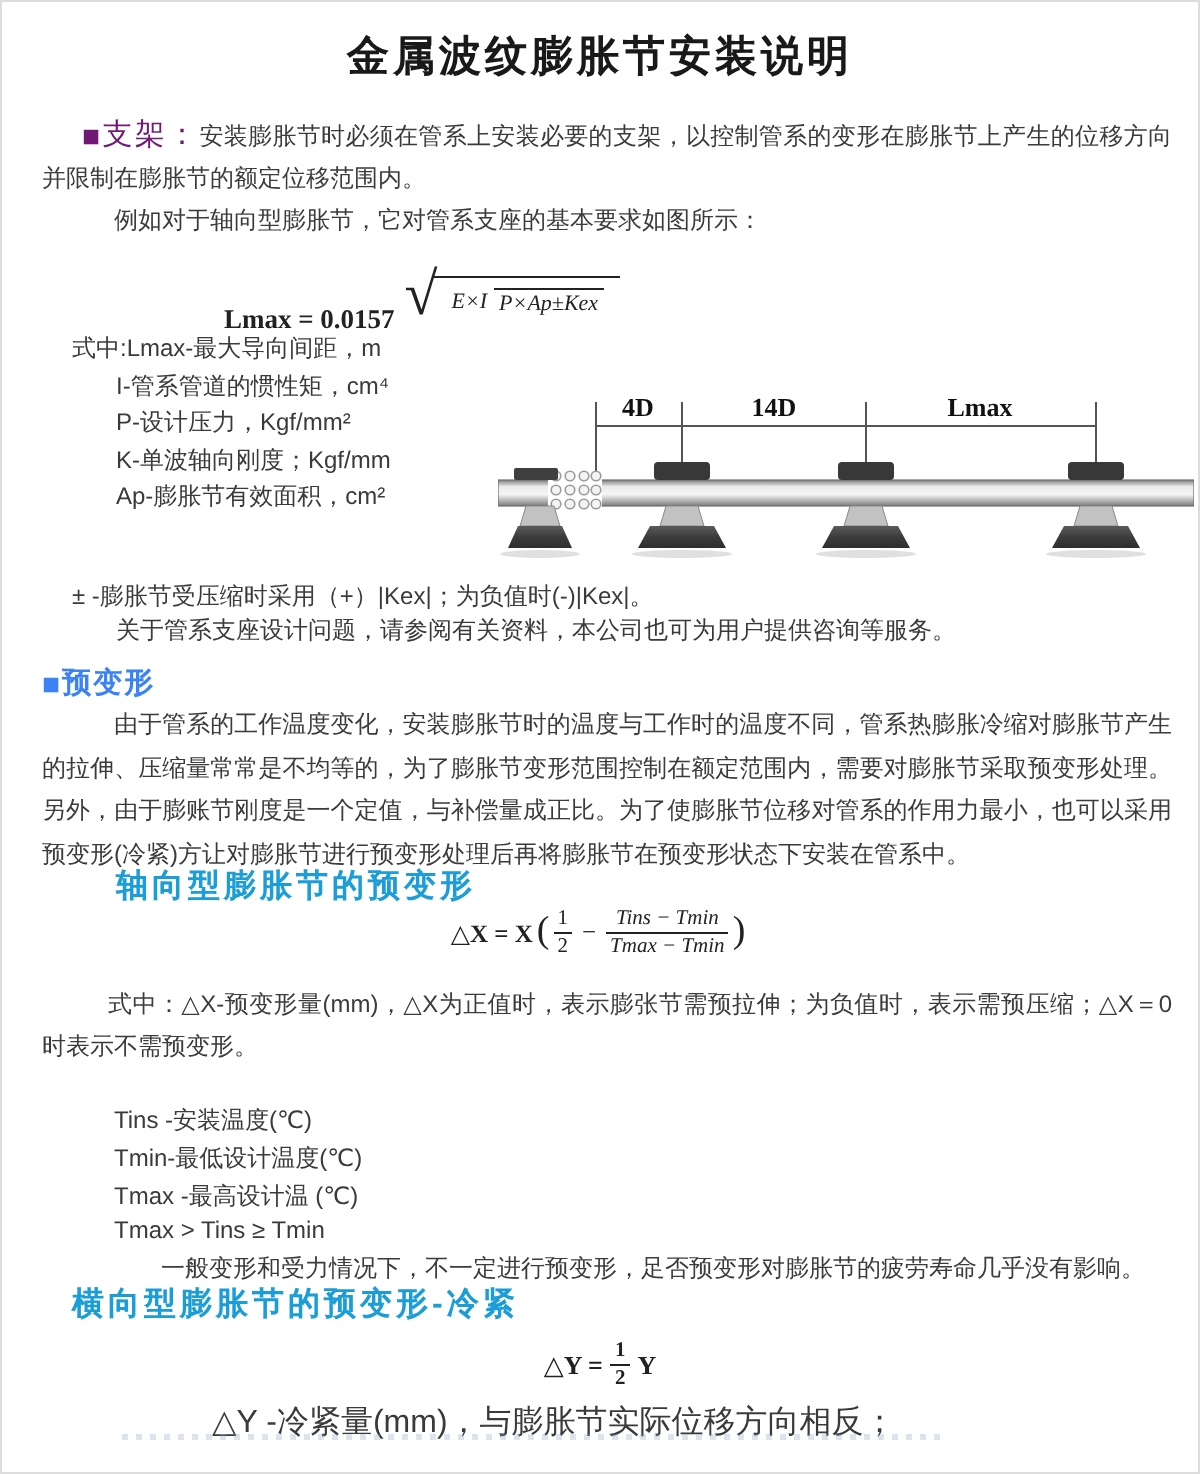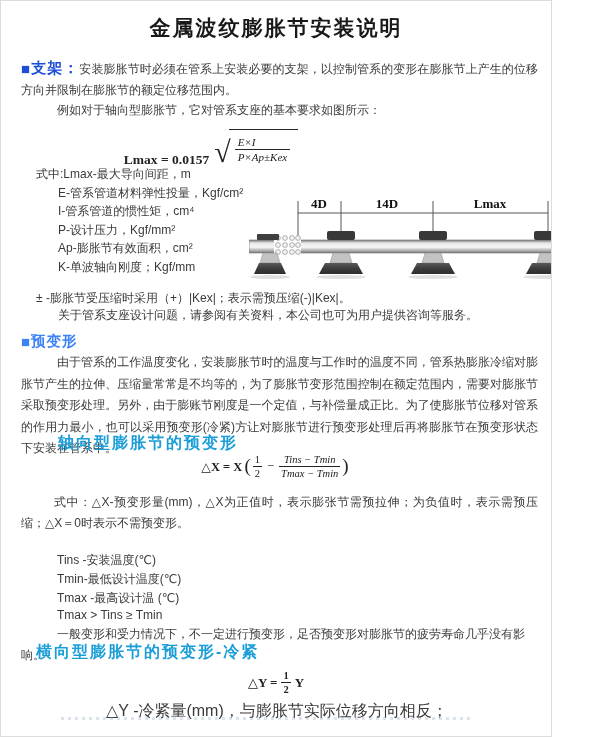--- a/index.html
+++ b/index.html
@@ -1,40 +1,40 @@
 <!DOCTYPE html>
 <html><head>
 <meta charset="utf-8">
 <style>
   * { margin:0; padding:0; box-sizing:border-box; }
   html,body { background:#fff; }
   .page {
-    position:relative; width:552px; height:737px; background:#ffffff;
+    position:relative; width:600px; height:737px; background:#ffffff;
     font-family:"Liberation Sans","DejaVu Sans",sans-serif; color:#3a3a3a;
     border:1px solid #dcdcdc; overflow:hidden;
   }
   .page-title {
     position:absolute; top:13px; left:0; width:100%; text-align:center;
     font-size:21px; font-weight:bold; color:#191919; letter-spacing:2px;
   }
   .body-text { font-size:12px; line-height:21px; color:#3b3b3b; }
 
   .intro { position:absolute; top:56px; left:20px; right:13px; text-align:justify; }
-  .sec-head-inline { color:#1d4ed8; font-weight:bold; font-size:15px; letter-spacing:1px; }
+  .sec-head-inline { color:#701a75; font-weight:normal; font-size:15px; letter-spacing:1px;margin-left:20px; }
   .sq { font-size:15px; position:relative; top:1px; }
   .example { position:absolute; top:99px; left:20px; right:13px; text-indent:36px; }
 
   .formula { font-family:"Liberation Serif","DejaVu Serif",serif; color:#222; }
   .formula1 { position:absolute; top:122px; left:0; width:420px; text-align:center; }
   .f1-row { display:inline-flex; align-items:center; }
   .f1-lhs { font-weight:bold; font-size:13.5px; margin-right:5px;margin-top:29px; }
   .sqrt { display:inline-flex; align-items:flex-end; }
   .rad { font-size:30px; line-height:0.9; font-weight:normal; color:#222; transform:translateY(2px); }
   .radicand { border-top:1.6px solid #222; padding:2px 8px 0 6px; margin-left:-2px; }
-  .frac { display:inline-flex; flex-direction:column; align-items:flex-start; font-style:italic; font-size:11px; }
+  .frac { display:inline-flex; flex-direction:row; align-items:flex-end; font-style:italic; font-size:11px; }
   .frac .num { padding:0 3px 1px; }
   .frac .den { border-top:1px solid #222; padding:1px 3px 0; }
 
   .defs { position:absolute; top:164px; left:35px; width:330px; }
   .defs .def-line { font-size:12px; line-height:18.6px; white-space:nowrap; }
   .defs .ind { padding-left:22px; }
   .def-note { position:absolute; top:306px; left:57px; right:13px; font-size:12px; }
 
   .diagram { position:absolute; left:248px; top:192px; width:348px; height:102px; }
 
@@ -51,21 +51,21 @@
   .paren { font-size:19px; font-weight:normal; padding:0 2px; transform:translateY(-1px); }
   .mini-frac { display:inline-flex; flex-direction:column; align-items:center; font-size:10.5px; line-height:1.25; }
   .mini-frac .den2 { border-top:1px solid #222; padding:0 2px; }
   .ital { font-style:italic; }
   .f2-minus { padding:0 5px; }
 
   .explain { position:absolute; top:491px; left:20px; right:13px; text-align:justify; text-indent:33px; line-height:21px; }
   .x-def { position:absolute; top:531px; left:56px; right:10px; font-size:12px; }
   .temp-row { position:absolute; left:56px; font-size:12px; }
   .t0 { top:551px; } .t1 { top:570px; } .t2 { top:589px; } .t3 { top:607px; }
-  .pre-note { position:absolute; top:623px; left:20px; right:3px; text-indent:36px; }
+  .pre-note { position:absolute; top:623px; left:20px; right:3px; text-indent:36px;text-align:center; }
 
   .formula3 { position:absolute; top:668px; left:0; width:100%; text-align:center; }
   .f3-row { display:inline-flex; align-items:center; font-size:13px; font-weight:bold; }
   .f3-row .mini-frac { margin:0 4px; font-weight:bold; }
 
   .dy-note { position:absolute; top:700px; left:57px; font-size:16px;margin-left:48px; }
   .cutoff { position:absolute; top:716px; left:60px; width:410px; height:3px;
     background:repeating-linear-gradient(90deg, rgba(140,165,190,.30) 0 3px, rgba(255,255,255,0) 3px 7px); }
 </style>
 </head>
@@ -89,27 +89,26 @@
             <span class="num ital">E×I</span>
             <span class="den ital">P×Ap±Kex</span>
           </span>
         </span>
       </span>
     </span>
   </div>
 
   <div class="defs">
     <div class="def-line">式中:Lmax-最大导向间距，m</div>
-    <div class="def-line ind">E-管系管道材料弹性投量，Kgf/cm²</div>
     <div class="def-line ind">I-管系管道的惯性矩，cm⁴</div>
     <div class="def-line ind">P-设计压力，Kgf/mm²</div>
+    <div class="def-line ind">K-单波轴向刚度；Kgf/mm</div>
     <div class="def-line ind">Ap-膨胀节有效面积，cm²</div>
-    <div class="def-line ind">K-单波轴向刚度；Kgf/mm</div>
-  </div>
-  <div class="def-line body-text" style="position:absolute;top:287px;left:35px;">± -膨胀节受压缩时采用（+）|Kex|；表示需预压缩(-)|Kex|。</div>
+  </div>
+  <div class="def-line body-text" style="position:absolute;top:287px;left:35px;">± -膨胀节受压缩时采用（+）|Kex|；为负值时(-)|Kex|。</div>
   <div class="def-note">关于管系支座设计问题，请参阅有关资料，本公司也可为用户提供咨询等服务。</div>
 
   <div class="diagram">
     <svg width="348" height="102" viewBox="0 0 348 102">
       <defs>
         <linearGradient id="pipeGrad" x1="0" y1="0" x2="0" y2="1">
           <stop offset="0" stop-color="#7d7d7d"></stop>
             <stop offset="0.25" stop-color="#e9e9e9"></stop>
           <stop offset="0.55" stop-color="#f6f6f6"></stop>
             <stop offset="0.82" stop-color="#adadad"></stop>

